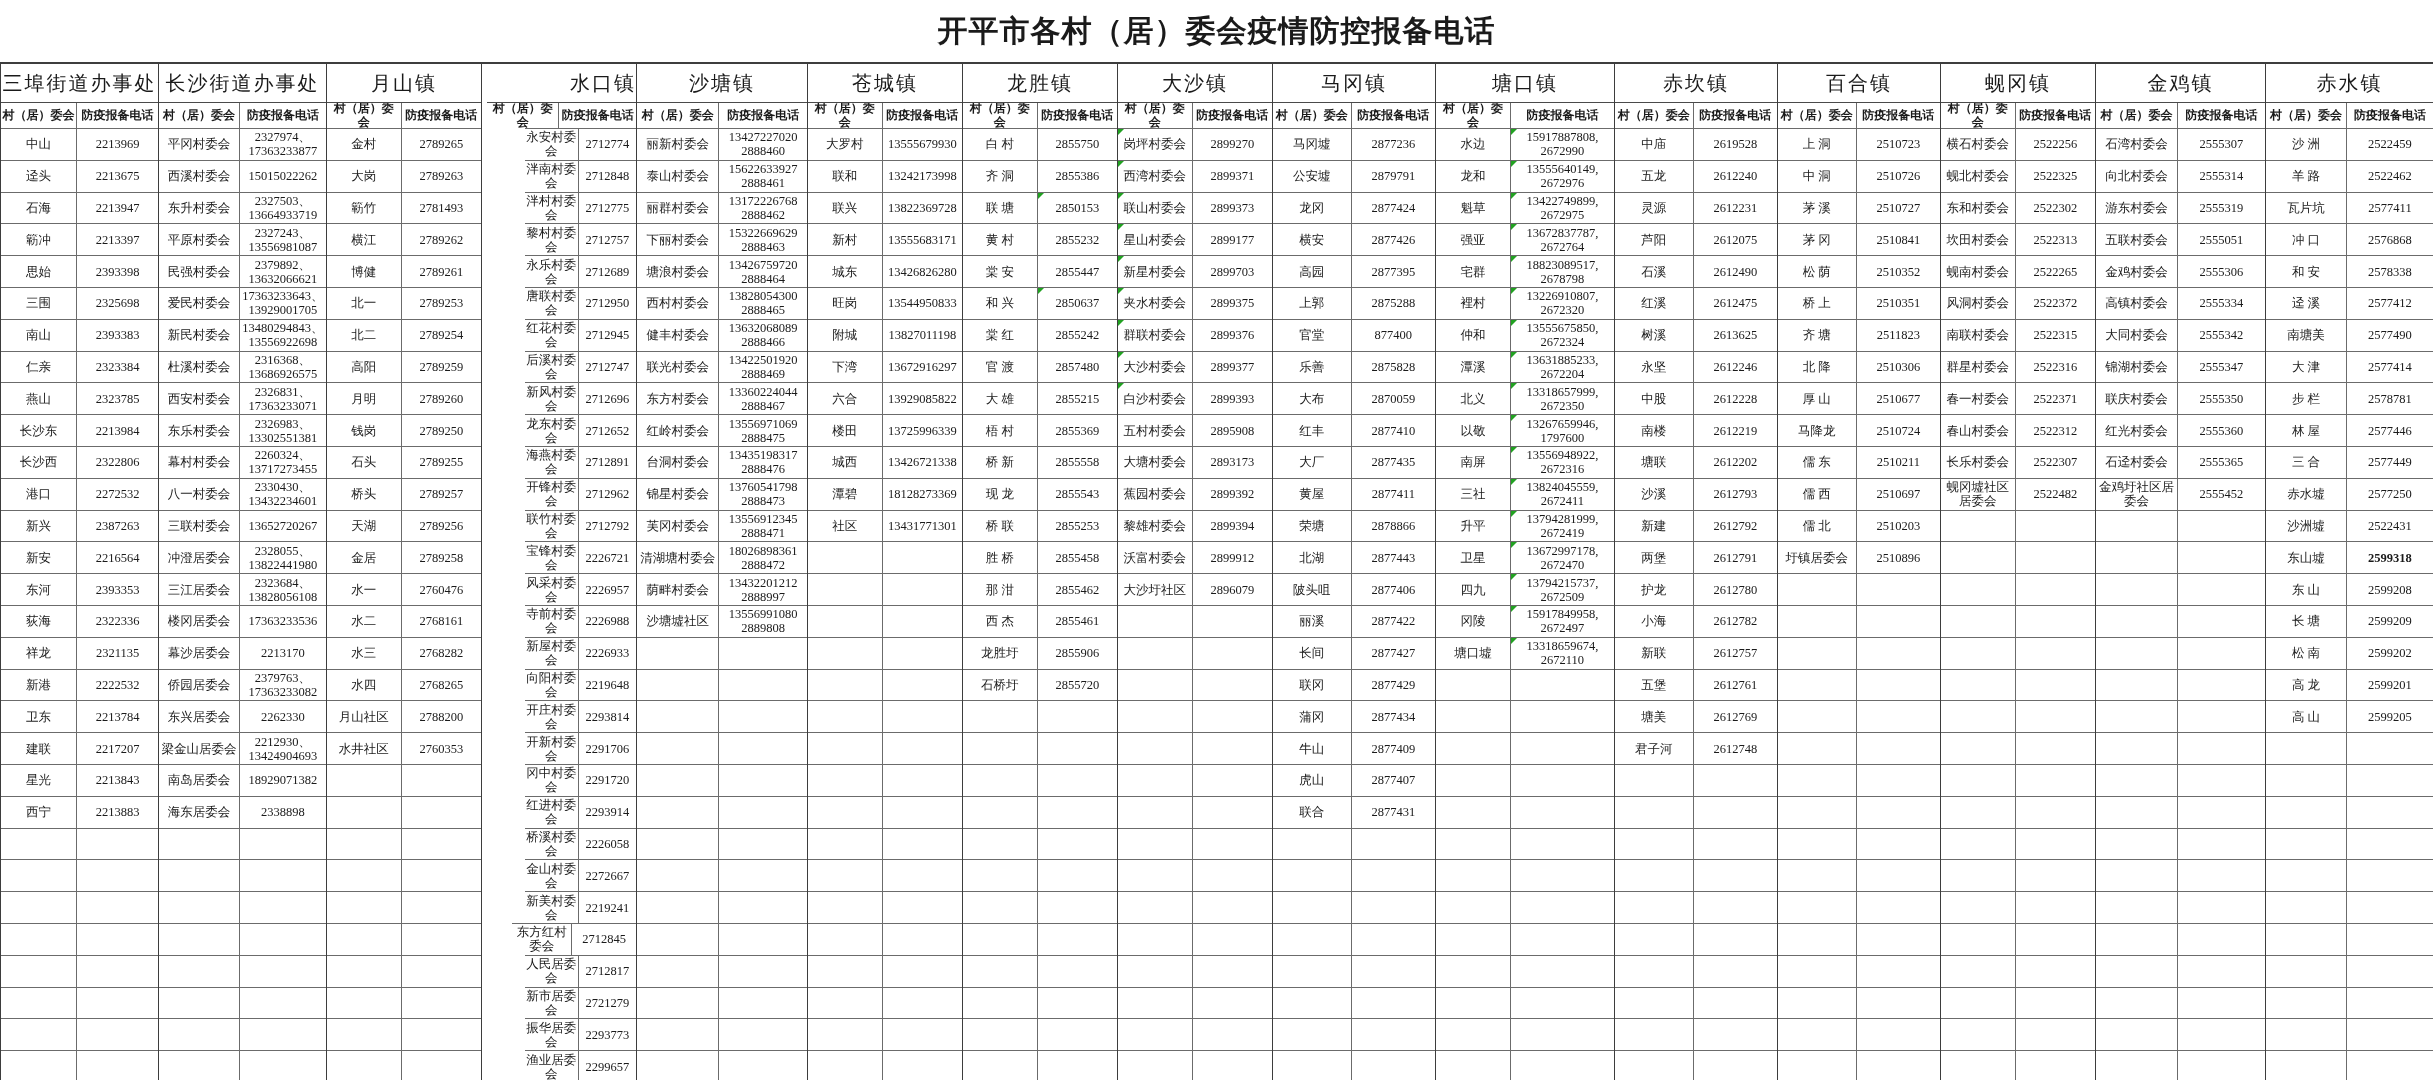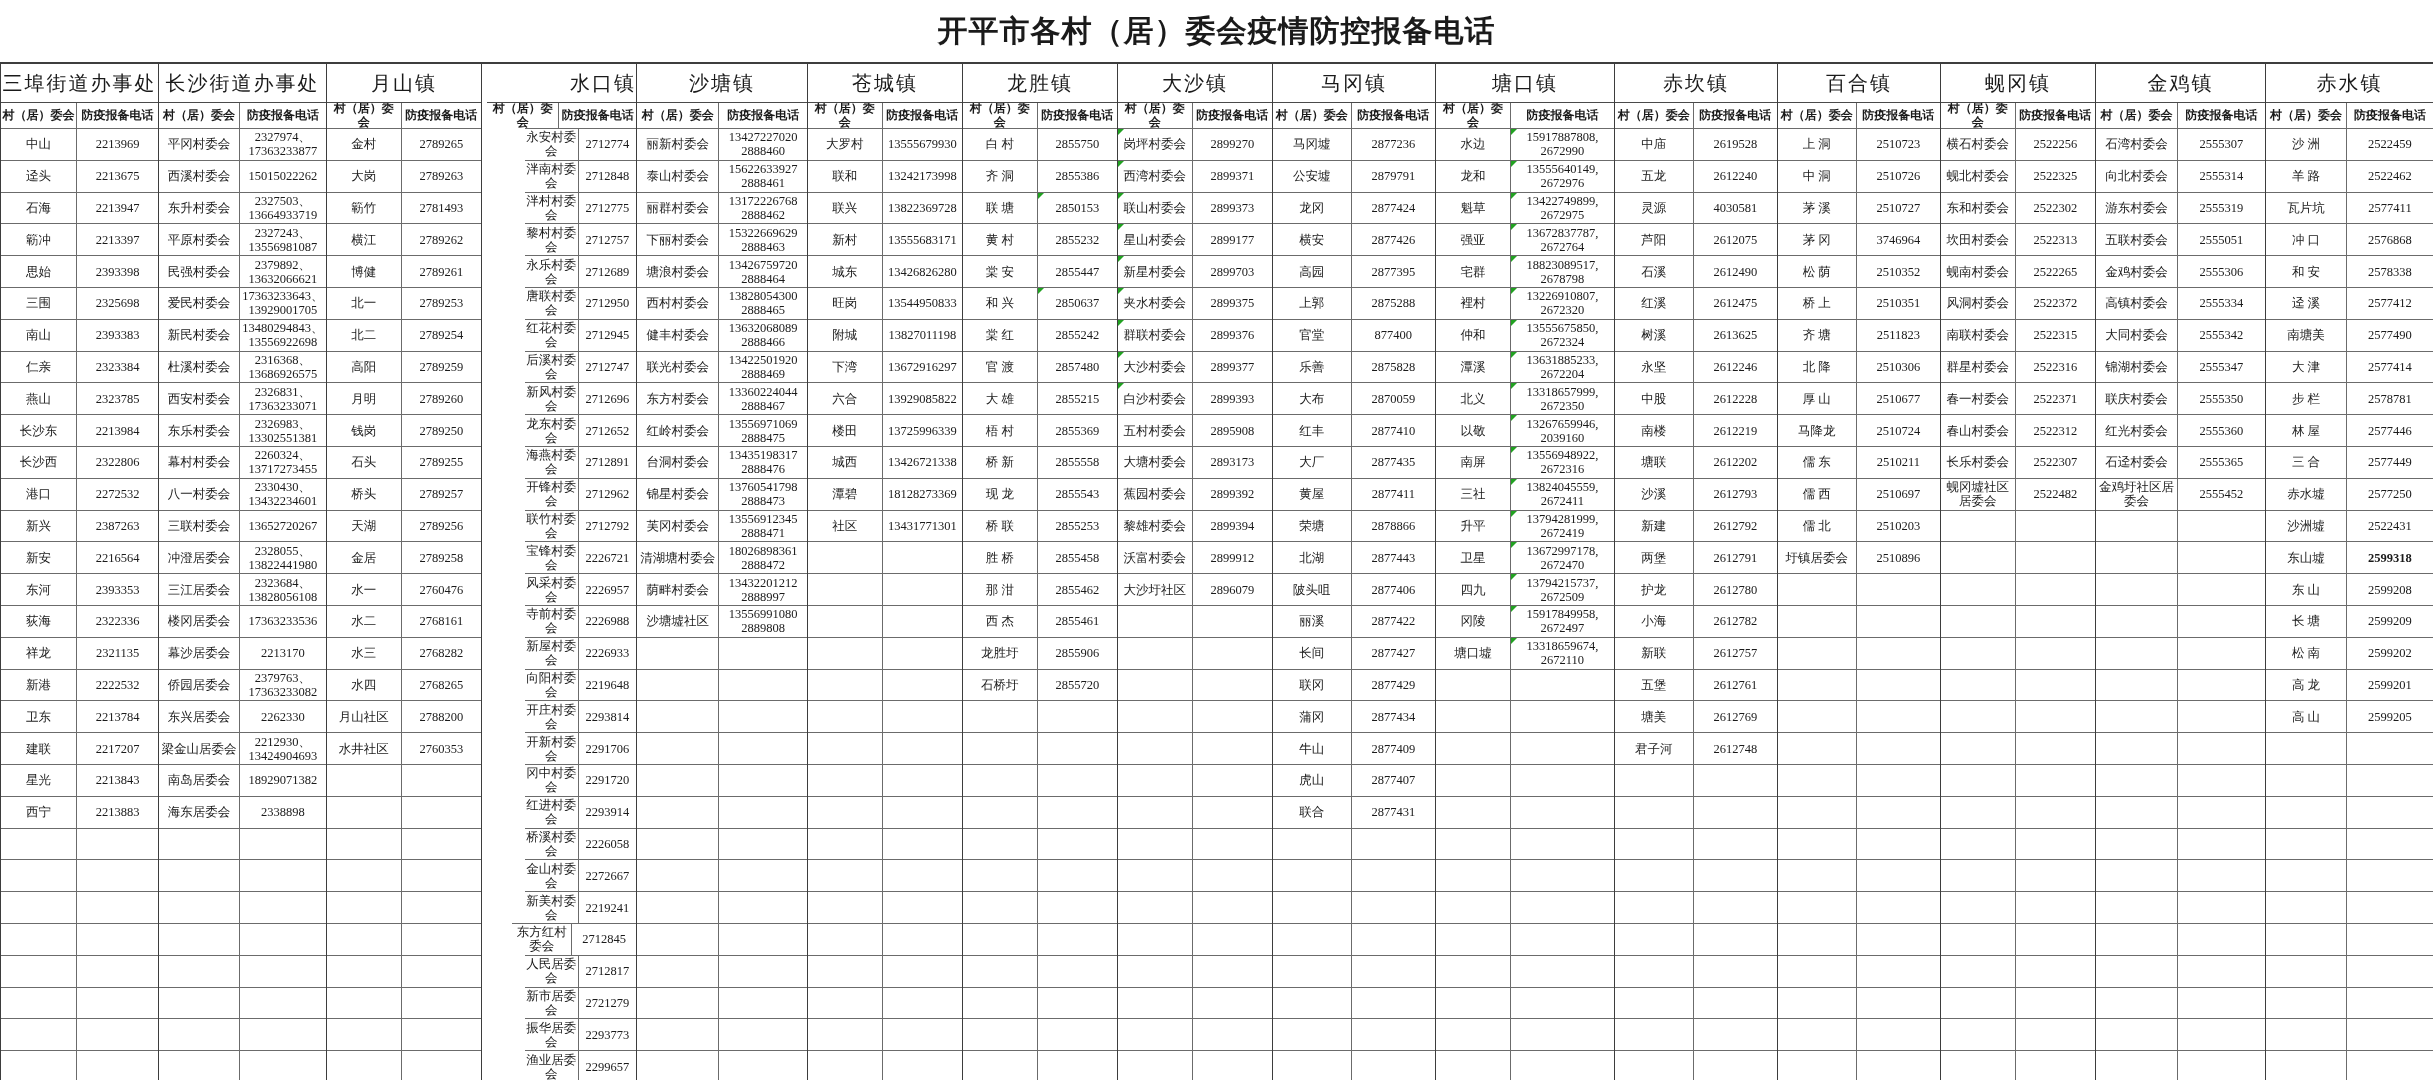--- a/index.html
+++ b/index.html
@@ -1265,21 +1265,21 @@
 2672204</div>
       </div>
       <div class="row">
         <div class="cell name" style="width: 42%;">北义</div>
         <div class="cell phone mk" style="flex: 1 1 0%;">13318657999,
 2672350</div>
       </div>
       <div class="row">
         <div class="cell name" style="width: 42%;">以敬</div>
         <div class="cell phone mk" style="flex: 1 1 0%;">13267659946,
-2039160</div>
+1797600</div>
       </div>
       <div class="row">
         <div class="cell name" style="width: 42%;">南屏</div>
         <div class="cell phone mk" style="flex: 1 1 0%;">13556948922,
 2672316</div>
       </div>
       <div class="row">
         <div class="cell name" style="width: 42%;">三社</div>
         <div class="cell phone mk" style="flex: 1 1 0%;">13824045559,
 2672411</div>
@@ -1371,21 +1371,21 @@
       <div class="row">
         <div class="cell name" style="width: 48.5%;">中庙</div>
         <div class="cell phone" style="flex: 1 1 0%;">2619528</div>
       </div>
       <div class="row">
         <div class="cell name" style="width: 48.5%;">五龙</div>
         <div class="cell phone" style="flex: 1 1 0%;">2612240</div>
       </div>
       <div class="row">
         <div class="cell name" style="width: 48.5%;">灵源</div>
-        <div class="cell phone" style="flex: 1 1 0%;">4030581</div>
+        <div class="cell phone" style="flex: 1 1 0%;">2612231</div>
       </div>
       <div class="row">
         <div class="cell name" style="width: 48.5%;">芦阳</div>
         <div class="cell phone" style="flex: 1 1 0%;">2612075</div>
       </div>
       <div class="row">
         <div class="cell name" style="width: 48.5%;">石溪</div>
         <div class="cell phone" style="flex: 1 1 0%;">2612490</div>
       </div>
       <div class="row">
@@ -1502,21 +1502,21 @@
       <div class="row">
         <div class="cell name" style="width: 48.5%;">中 洞</div>
         <div class="cell phone" style="flex: 1 1 0%;">2510726</div>
       </div>
       <div class="row">
         <div class="cell name" style="width: 48.5%;">茅 溪</div>
         <div class="cell phone" style="flex: 1 1 0%;">2510727</div>
       </div>
       <div class="row">
         <div class="cell name" style="width: 48.5%;">茅 冈</div>
-        <div class="cell phone" style="flex: 1 1 0%;">3746964</div>
+        <div class="cell phone" style="flex: 1 1 0%;">2510841</div>
       </div>
       <div class="row">
         <div class="cell name" style="width: 48.5%;">松 荫</div>
         <div class="cell phone" style="flex: 1 1 0%;">2510352</div>
       </div>
       <div class="row">
         <div class="cell name" style="width: 48.5%;">桥 上</div>
         <div class="cell phone" style="flex: 1 1 0%;">2510351</div>
       </div>
       <div class="row">

